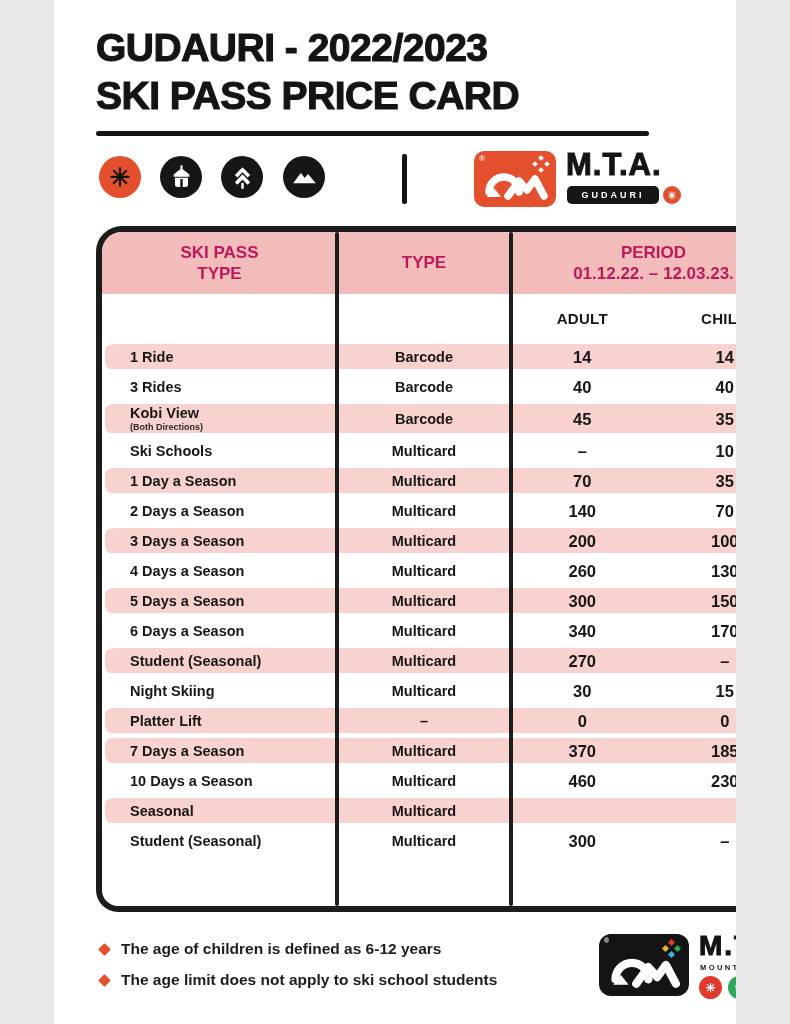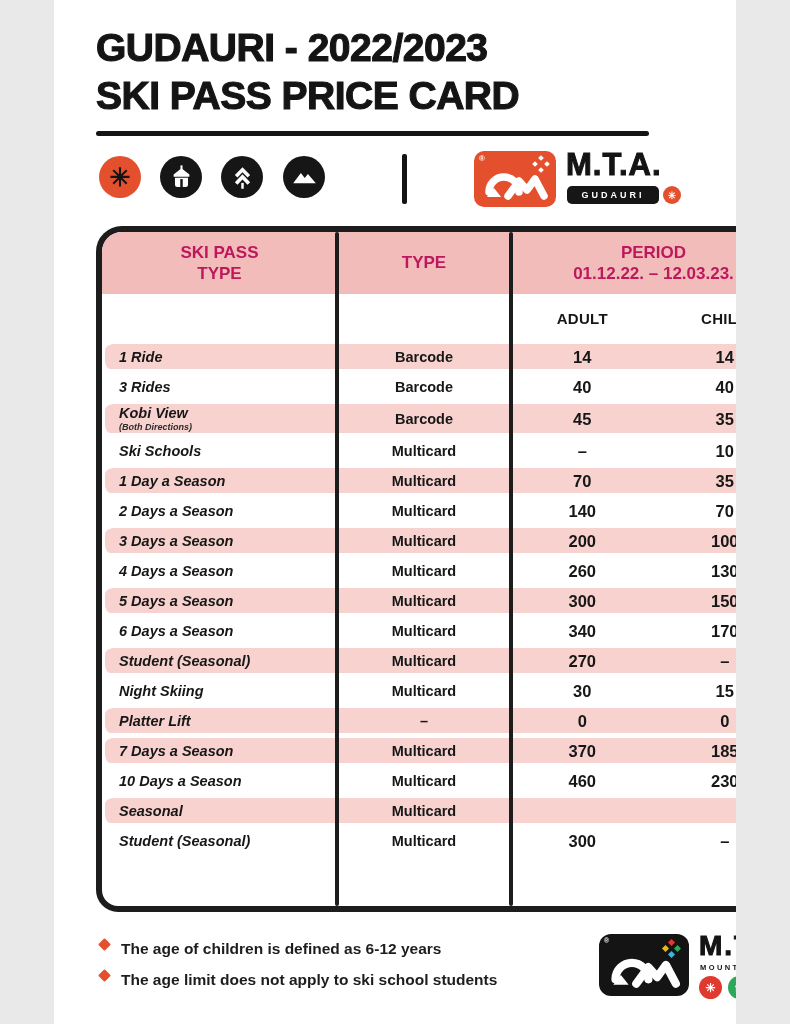--- a/index.html
+++ b/index.html
@@ -73,31 +73,31 @@
   .subhead .halves { width:285px; display:flex; }
   .subhead .halves span { width:50%; text-align:center; font-size:15px; font-weight:800; letter-spacing:0.3px; }
   .trow { position:relative; display:flex; align-items:center; height:30px; }
   .trow.tall { height:34px; }
   .trow.section { height:50px; }
   .trow.shaded::before {
     content:""; position:absolute; left:3px; right:3px; top:2px; bottom:3px;
     background:#f8d2ce; border-radius:9px 4px 12px 5px / 6px 10px 4px 9px;
   }
   .trow > div { position:relative; z-index:1; }
-  .tc1 { width:235px; padding-left:17px; font-size:14.5px; font-weight:600; line-height:1.15;font-style:italic; }
+  .tc1 { width:235px; padding-left:28px; font-size:14.5px; font-weight:600; line-height:1.15; }
   .tc1 .note { display:block; font-size:9px; font-weight:600; color:#2b2b2b; }
   .tc2 { width:174px; text-align:center; font-size:14.5px; font-weight:600; }
   .tc3 { width:285px; display:flex; }
   .tc3 span { width:50%; text-align:center; font-size:16.5px; font-weight:700; }
   .trow.section .tc1 { font-size:12px; font-weight:800; line-height:1.25; padding-right:6px; }
   .trow.section .tc1 .note { font-size:12px; font-weight:800; color:#171717; }
   .trow.section .tc2 { font-size:13px; font-weight:800; letter-spacing:0.3px; }
   
   .notes { position:absolute; left:46px; top:940px; }
-  .note-line { display:flex; align-items:flex-start; margin-bottom:13px; }
+  .note-line { display:flex; align-items:center; margin-bottom:13px; }
   .diamond {
     width:9px; height:9px; background:#e4502e; transform:rotate(45deg);
     margin-right:12px; flex:none; border-radius:1px;
   }
   .note-text { font-size:15.5px; font-weight:600; color:#1d1d1d; }
   .mta-bottom { position:absolute; left:545px; top:932px; width:220px; height:72px; }
   .mta-rect-b {
     position:absolute; left:0; top:2px; width:90px; height:62px; border-radius:12px;
     background:#141414;
   }

